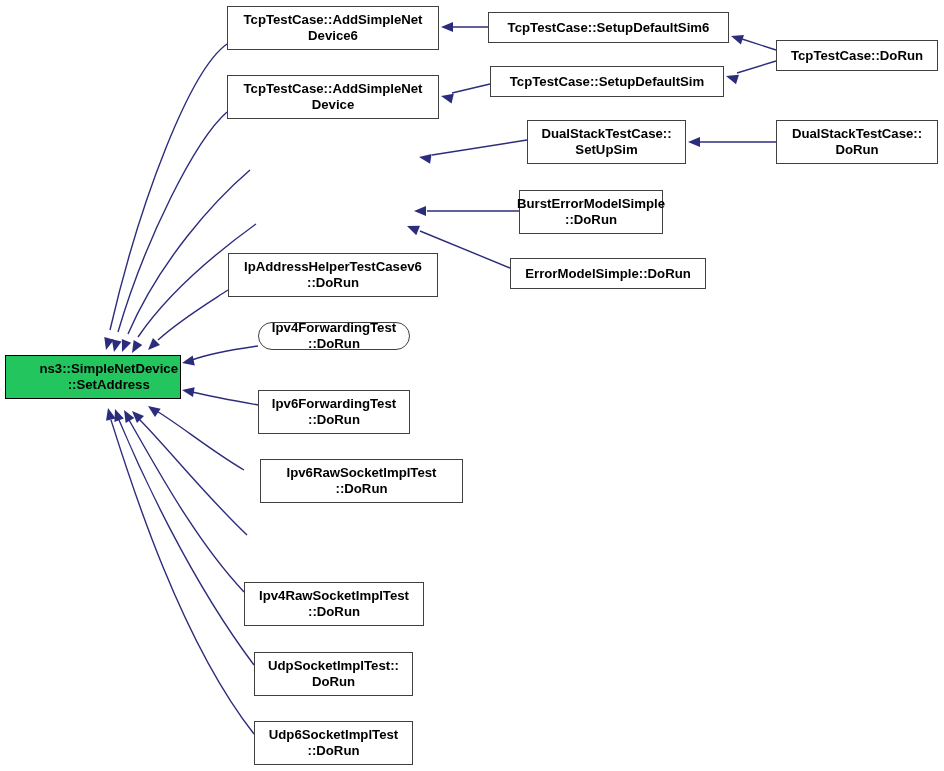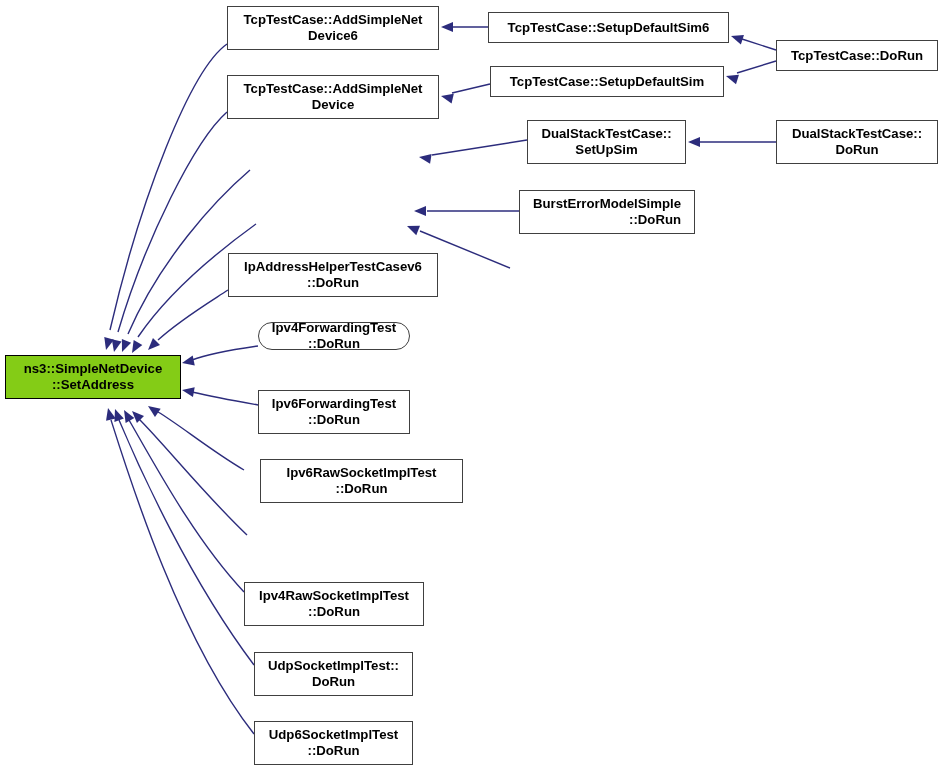--- a/index.html
+++ b/index.html
@@ -39,22 +39,23 @@
     font-size: 13.2px;
     line-height: 16px;
     letter-spacing: 0px;
     white-space: pre-line;
     padding: 0 2px;
     cursor: pointer;
     z-index: 2;
     font-weight: bold;
   }
   .node.root {
-    background: #84cc16;
+    background: #22c55e;
     border: 1px solid #000000;
+    justify-content: flex-end;
   }
   .node-label {
     display: block;
     white-space: pre-line;
   }
 </style>
 </head>
 <body>
 
 <div id="graph">
@@ -117,18 +118,19 @@
     <div class="node" style="left: 244px; top: 582px; width: 180px; height: 44px;"><span class="node-label">Ipv4RawSocketImplTest
 ::DoRun</span></div>
     <div class="node" style="left: 254px; top: 652px; width: 159px; height: 44px;"><span class="node-label">UdpSocketImplTest::
 DoRun</span></div>
     <div class="node" style="left: 254px; top: 721px; width: 159px; height: 44px;"><span class="node-label">Udp6SocketImplTest
 ::DoRun</span></div>
     <div class="node" style="left: 488px; top: 12px; width: 241px; height: 31px;"><span class="node-label">TcpTestCase::SetupDefaultSim6</span></div>
     <div class="node" style="left: 490px; top: 66px; width: 234px; height: 31px;"><span class="node-label">TcpTestCase::SetupDefaultSim</span></div>
     <div class="node" style="left: 527px; top: 120px; width: 159px; height: 44px;"><span class="node-label">DualStackTestCase::
 SetUpSim</span></div>
-    <div class="node" style="left: 519px; top: 190px; width: 176px; height: 44px; text-align: right;"><span class="node-label">BurstErrorModelSimple
+    <div class="node" style="left: 519px; top: 190px; width: 144px; height: 44px;"><span class="node-label">BurstErrorModelSimple
 ::DoRun</span></div>
+    <div class="node" style="left: 510px; top: 258px; width: 196px; height: 31px;"><span class="node-label">ErrorModelSimple::DoRun</span></div>
     <div class="node" style="left: 776px; top: 40px; width: 162px; height: 31px; justify-content: center;"><span class="node-label">TcpTestCase::DoRun</span></div>
     <div class="node" style="left: 776px; top: 120px; width: 162px; height: 44px;"><span class="node-label">DualStackTestCase::
 DoRun</span></div>
   </div>
 
 </body></html>

